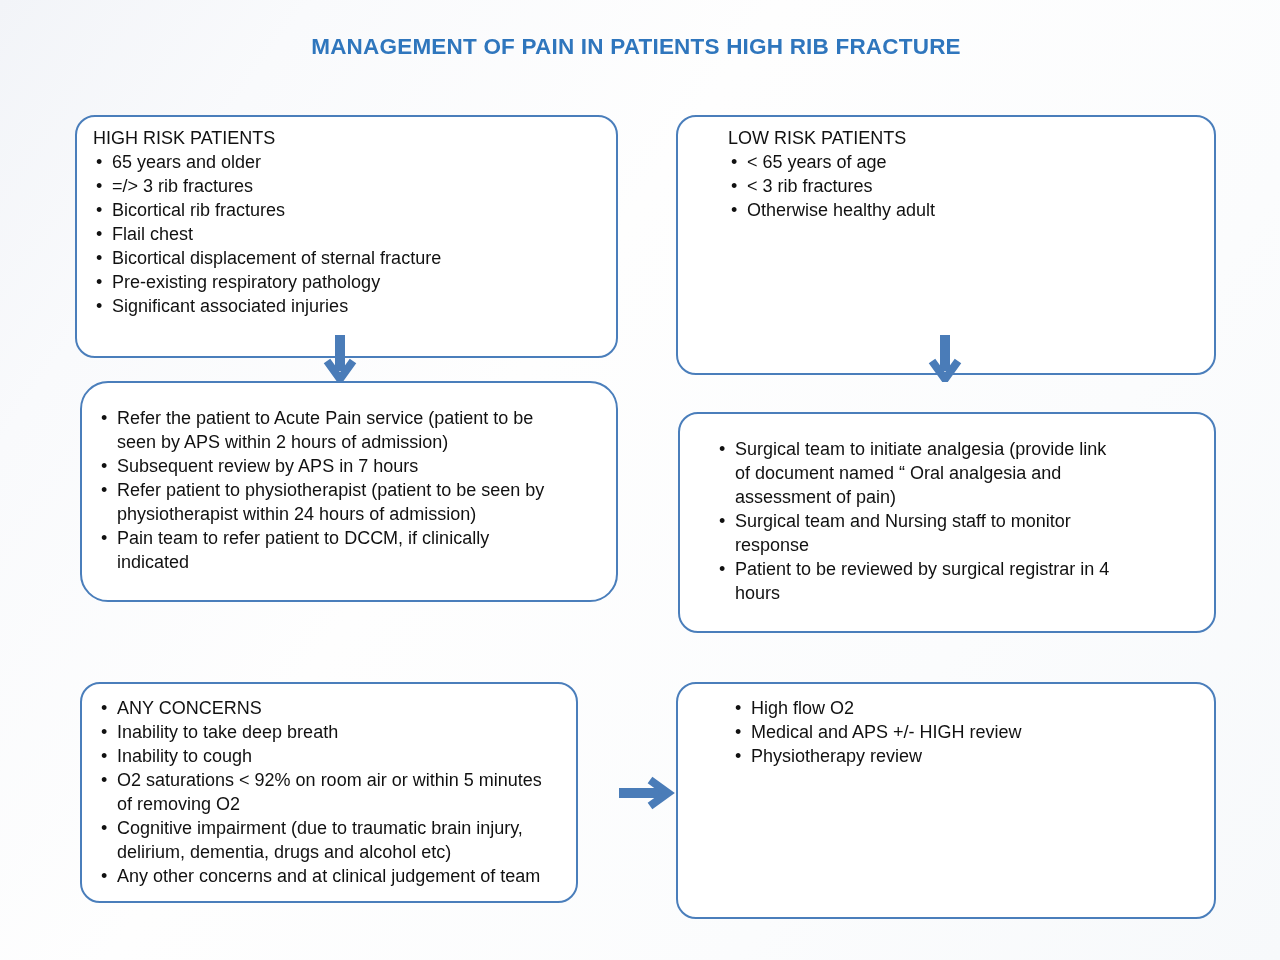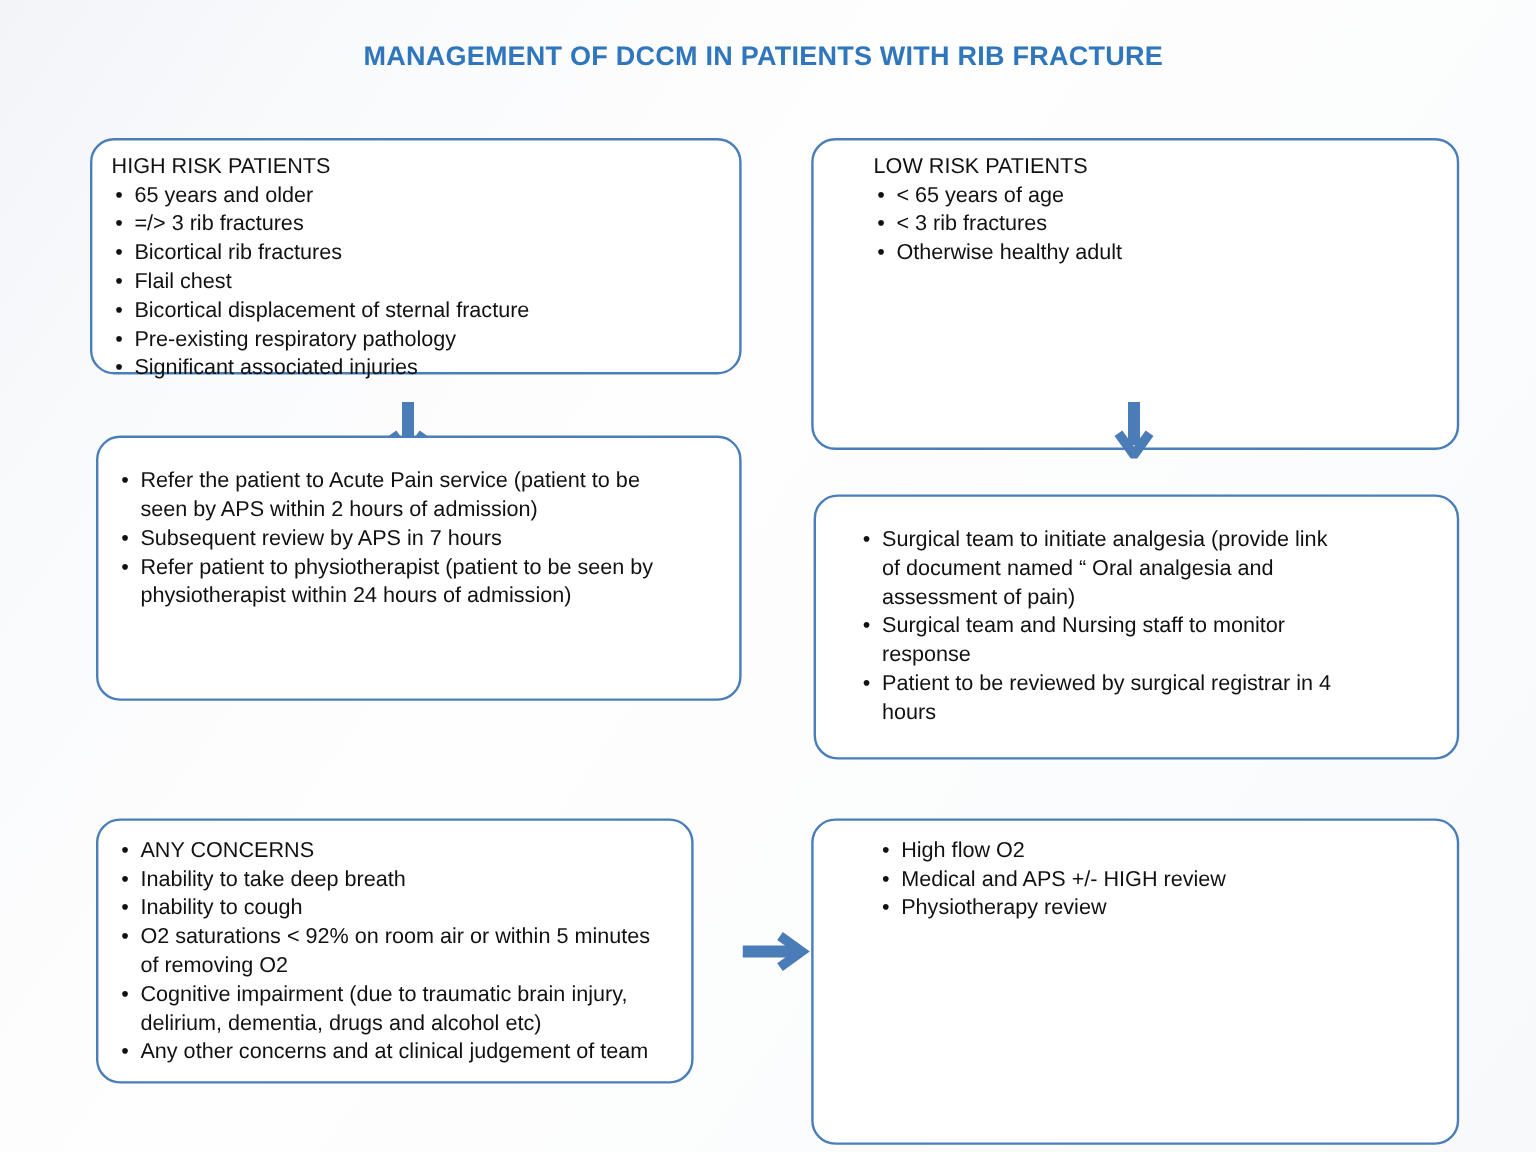--- a/index.html
+++ b/index.html
@@ -35,35 +35,35 @@
     position:relative;
     padding-left:19px;
     white-space:pre-line;
   }
   .box li::before{
     content:"\2022";
     position:absolute;left:3px;top:0;
     color:#111;
   }
   
-  .b-r1l{left:75px; top:115px; width:543px; height:197px; padding:9px 12px 0 16px;}
+  .b-r1l{left:75px; top:115px; width:543px; height:243px; padding:9px 12px 0 16px;}
   .b-r1r{left:676px;top:115px; width:540px; height:260px; padding:9px 12px 0 50px;}
-  .b-r2l{left:80px; top:363px; width:538px; height:221px; padding:23px 10px 0 16px;}
+  .b-r2l{left:80px; top:381px; width:538px; height:221px; padding:23px 10px 0 16px;border-radius:28px;}
   .b-r2r{left:678px;top:381px; width:538px; height:221px; padding:23px 10px 0 36px;margin-top:31px;}
   .b-r3l{left:80px; top:682px; width:498px; height:221px; padding:12px 8px 0 16px;}
-  .b-r3r{left:676px;top:682px; width:540px; height:272px; padding:12px 14px 0 54px;}
+  .b-r3r{left:676px;top:682px; width:540px; height:237px; padding:12px 14px 0 54px;}
   .arrow{position:absolute;}
   .arrow svg{display:block;}
 </style>
 </head>
 <body>
 
 <div class="slide">
 
-  <div class="title">MANAGEMENT OF DCCM IN PATIENTS WITH RIB FRACTURE</div>
+  <div class="title">MANAGEMENT OF PAIN IN PATIENTS HIGH RIB FRACTURE</div>
 
   <div class="box b-r1l">
     <div class="hdr">HIGH RISK PATIENTS</div>
     <ul>
       <li>65 years and older</li>
       <li>=/&gt; 3 rib fractures</li>
       <li>Bicortical rib fractures</li>
       <li>Flail chest</li>
       <li>Bicortical displacement of sternal fracture</li>
       <li>Pre-existing respiratory pathology</li>
@@ -93,20 +93,22 @@
     </svg>
   </div>
 
   <div class="box b-r2l">
     <ul>
       <li>Refer the patient to Acute Pain service (patient to be
 seen by APS within 2 hours of admission)</li>
       <li>Subsequent review by APS in 7 hours</li>
       <li>Refer patient to physiotherapist (patient to be seen by
 physiotherapist within 24 hours of admission)</li>
+      <li>Pain team to refer patient to DCCM, if clinically
+indicated</li>
     </ul>
   </div>
 
   <div class="box b-r2r">
     <ul>
       <li>Surgical team to initiate analgesia (provide link
 of document named “ Oral analgesia and
 assessment of pain)</li>
       <li>Surgical team and Nursing staff to monitor
 response</li>

